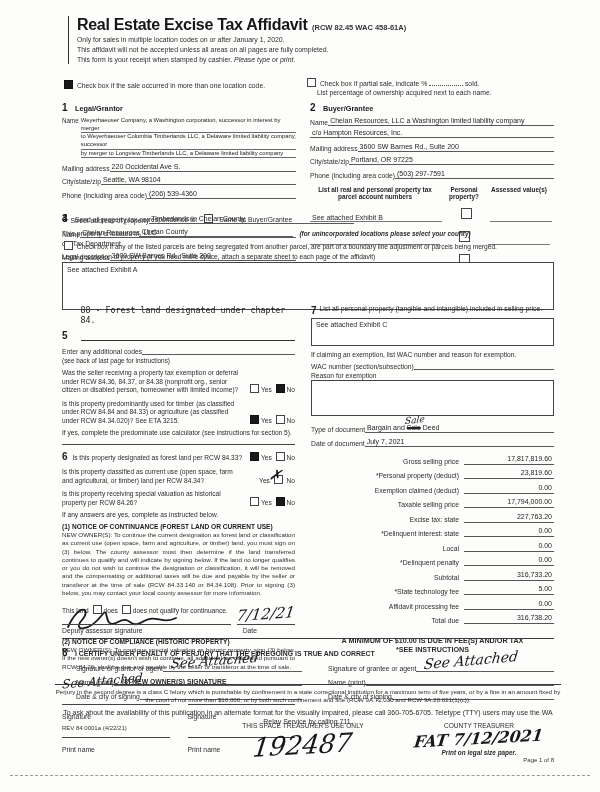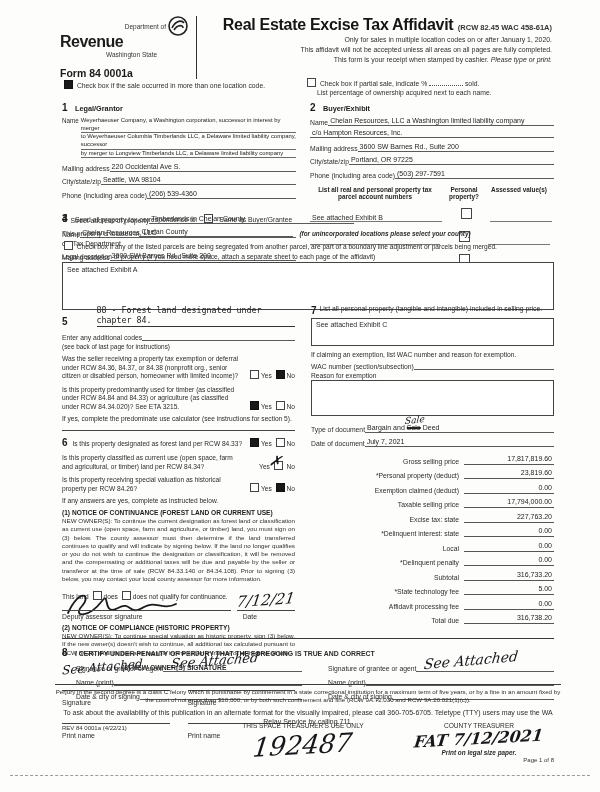--- a/index.html
+++ b/index.html
@@ -7,21 +7,21 @@
   .abs{position:absolute;}
   
   .hdr{display:flex;align-items:stretch;}
   .logo-col{width:128px;flex:none;}
   .dept-row{display:flex;justify-content:flex-end;align-items:center;gap:2px;}
   .dept-line{font-size:6.5px;color:#333;}
   .agency{font-size:16px;font-weight:bold;letter-spacing:-0.5px;color:#1d1d1d;margin-top:-3px;}
   .state{font-size:6.5px;margin-left:46px;color:#333;}
   .formno{font-size:10.5px;font-weight:bold;margin-top:9px;color:#1a1a1a;}
   .vline{width:0;border-left:1.5px solid #333;margin:0 8px;flex:none;}
-  .title-col{flex:1;text-align:right;}
+  .title-col{flex:1;}
   .title{font-size:16px;font-weight:bold;color:#161616;letter-spacing:-0.3px;line-height:1;}
   .title-code{font-size:7.5px;font-weight:bold;color:#333;}
   .note{font-size:6.9px;color:#2e2e2e;margin-top:1.5px;line-height:1.25;}
   
   .s-num{font-size:10px;font-weight:bold;margin-right:3px;color:#1a1a1a;}
   .s-title{font-size:7.3px;font-weight:bold;color:#1a1a1a;}
   .lbl{font-size:6.8px;color:#2e2e2e;white-space:nowrap;}
   .fld{display:flex;align-items:flex-end;margin-top:4.5px;}
   .fill{flex:1;border-bottom:1px solid #5a5a5a;font-size:7px;line-height:1.15;padding:0 2px;min-height:8px;color:#1f1f1f;}
   .box{display:inline-block;width:7px;height:7px;border:1px solid #444;vertical-align:-1px;margin:0 2px;background:#fff;flex:none;}
@@ -42,34 +42,20 @@
   .sig-half{flex:1;display:flex;align-items:flex-end;position:relative;}
   .hr-heavy{border-top:1.4px solid #3a3a3a;}
   .center{text-align:center;}
 </style>
 </head>
 <body>
 
 <div class="page">
 
   <div class="abs hdr" style="top:16px;left:60px;width:492px;">
-    <div class="logo-col">
-      <div class="dept-row">
-        <span class="dept-line">Department of</span>
-        <span style="line-height:0;">
-          <svg width="20" height="20" viewBox="0 0 20 20">
-              <circle cx="10" cy="10" r="9" fill="none" stroke="#222" stroke-width="1.6"></circle>
-              <path d="M4,12 C8,4 14,4 16,7 M6,14 C10,8 15,9 15,12" fill="none" stroke="#222" stroke-width="1.6"></path>
-            </svg>
-        </span>
-      </div>
-      <div class="agency">Revenue</div>
-      <div class="state">Washington State</div>
-      <div class="formno">Form 84 0001a</div>
-    </div>
     <div class="vline"></div>
     <div class="title-col">
       <div>
         <span class="title">Real Estate Excise Tax Affidavit</span>
         <span class="title-code">(RCW 82.45 WAC 458-61A)</span>
       </div>
       <div class="note">Only for sales in multiple location codes on or after January 1, 2020.</div>
       <div class="note">This affidavit will not be accepted unless all areas on all pages are fully completed.</div>
       <div class="note"><span>This form is your receipt when stamped by cashier. </span><i>Please type or print.</i></div>
     </div>
@@ -134,21 +120,21 @@
         <div class="fld">
             <span class="lbl">City/state/zip</span>
             <span class="fill">Portland, OR 97225</span>
           </div>
       </div>
     </div>
 
     <div style="flex:1;">
       <div>
         <span class="s-num">2</span>
-        <span class="s-title">Buyer/Exhibit</span>
+        <span class="s-title">Buyer/Grantee</span>
         <div class="fld" style="margin-top:2px;">
             <span class="lbl">Name</span>
             <span class="fill">Chelan Resources, LLC a Washington limited liability company</span>
           </div>
         <div class="fill" style="margin-top:3px;">c/o Hampton Resources, Inc.</div>
         <div class="fld">
             <span class="lbl">Mailing address</span>
             <span class="fill">3600 SW Barnes Rd., Suite 200</span>
           </div>
         <div class="fld">
@@ -206,21 +192,21 @@
     <div class="boxed" style="margin-top:2px;height:40px;padding:3px 4px;font-size:7px;"><span>See attached Exhibit A</span></div>
   </div>
 
   <div class="abs" style="top:305px;left:62px;width:492px;display:flex;gap:16px;">
 
     <div style="width:233px;flex:none;">
 
       <div style="border-bottom:1.2px solid #444;padding-bottom:6px;">
         <div style="display:flex;align-items:flex-end;">
           <span class="s-num">5</span>
-          <span style="flex:1;margin-left:26px;border-bottom:1px solid #333;font-family:'DejaVu Sans Mono',monospace;font-size:8.3px;color:#222;padding-bottom:1px;">88 - Forest land designated under chapter 84.</span>
+          <span style="flex:1;margin-left:10px;border-bottom:1px solid #333;font-family:'DejaVu Sans Mono',monospace;font-size:8.3px;color:#222;padding-bottom:15px;">88 - Forest land designated under chapter 84.</span>
         </div>
         <div class="fld" style="margin-top:5px;">
             <span class="lbl">Enter any additional codes</span>
             <span class="fill"></span>
           </div>
         <div style="font-size:6.4px;margin-top:2px;">(see back of last page for instructions)</div>
         <div class="qrow">
           <span>Was the seller receiving a property tax exemption or deferral under RCW 84.36, 84.37, or 84.38 (nonprofit org., senior citizen or disabled person, homeowner with limited income)?</span>
           <span class="ans"><span class="box"></span><span>Yes</span> <span class="box on"></span><span>No</span></span>
         </div>
@@ -369,20 +355,24 @@
           </div>
         <div class="frow">
             <span class="flab">Affidavit processing fee</span>
             <span class="ffill">0.00</span>
           </div>
         <div class="frow">
             <span class="flab">Total due</span>
             <span class="ffill">316,738.20</span>
           </div>
 
+        <div class="center" style="margin-top:12px;font-size:7.2px;font-weight:bold;">
+          <div>A MINIMUM OF $10.00 IS DUE IN FEE(S) AND/OR TAX</div>
+          <div>*SEE INSTRUCTIONS</div>
+        </div>
       </div>
     </div>
   </div>
 
   <div class="abs hr-heavy" style="top:638px;left:62px;width:492px;padding-top:3px;">
     <div>
       <span class="s-num">8</span>
       <span style="font-size:6.9px;font-weight:bold;">I CERTIFY UNDER PENALTY OF PERJURY THAT THE FOREGOING IS TRUE AND CORRECT</span>
     </div>
     <div style="display:flex;gap:26px;margin-top:3px;margin-left:14px;">

